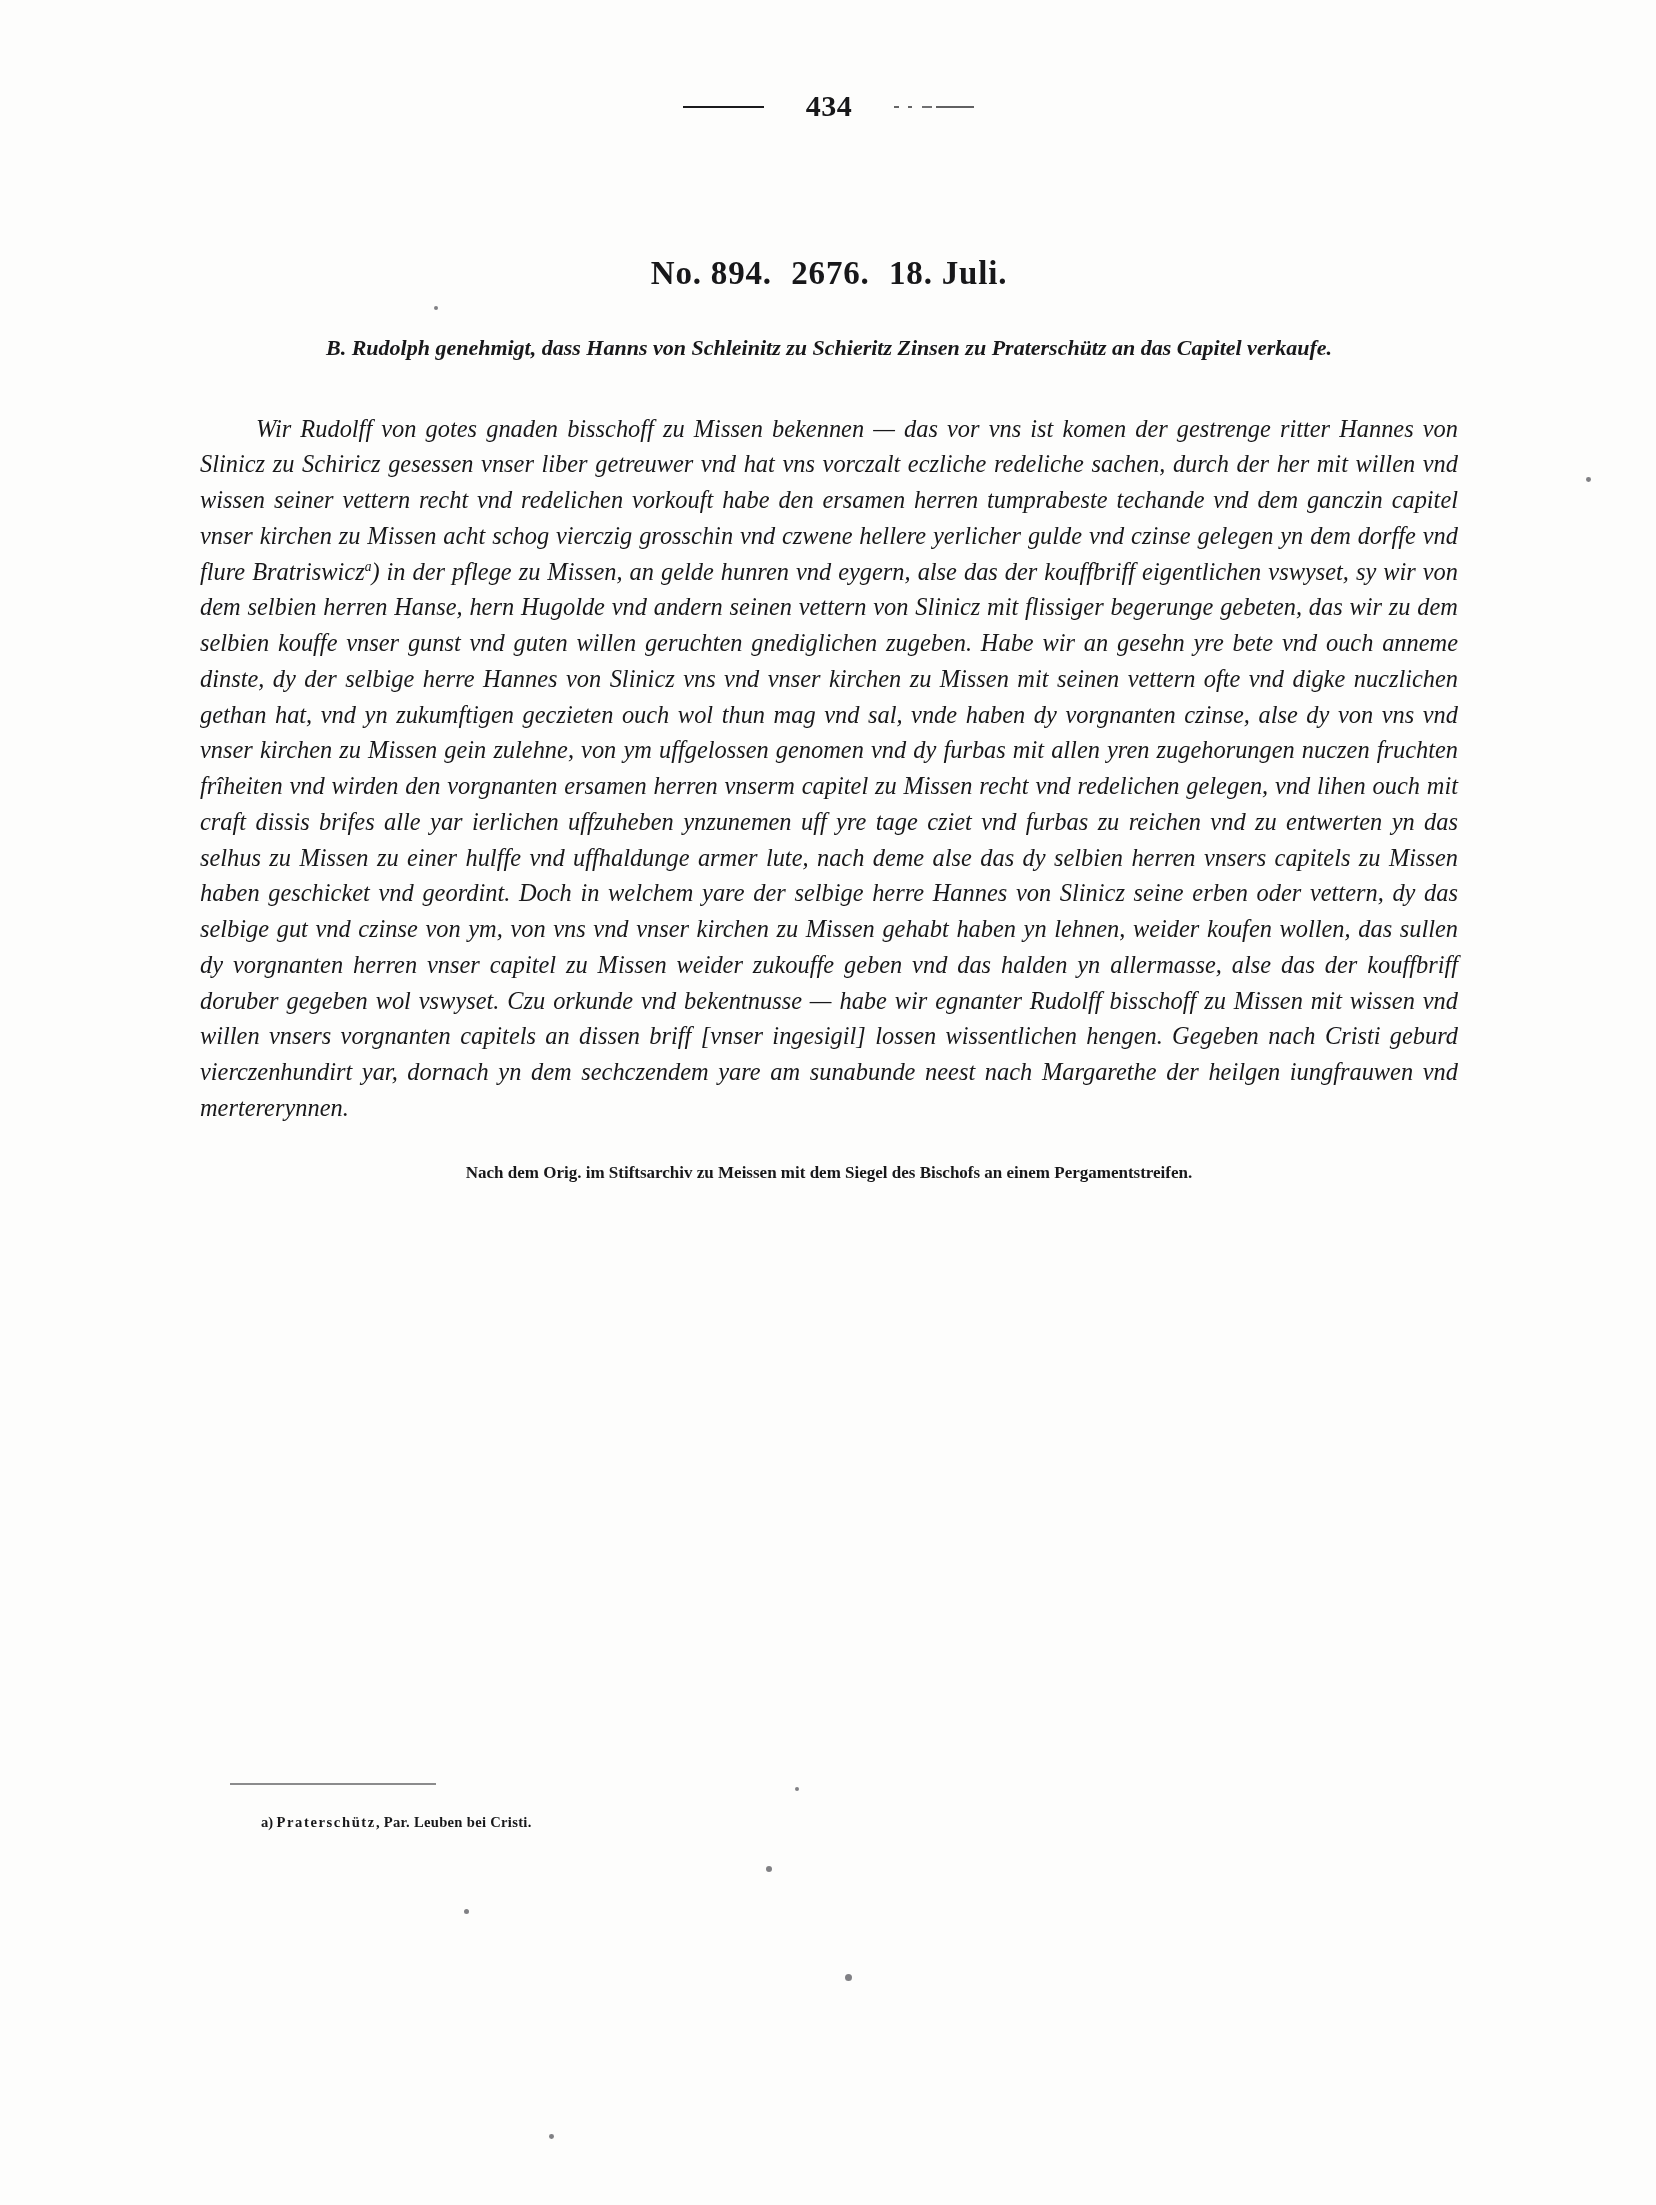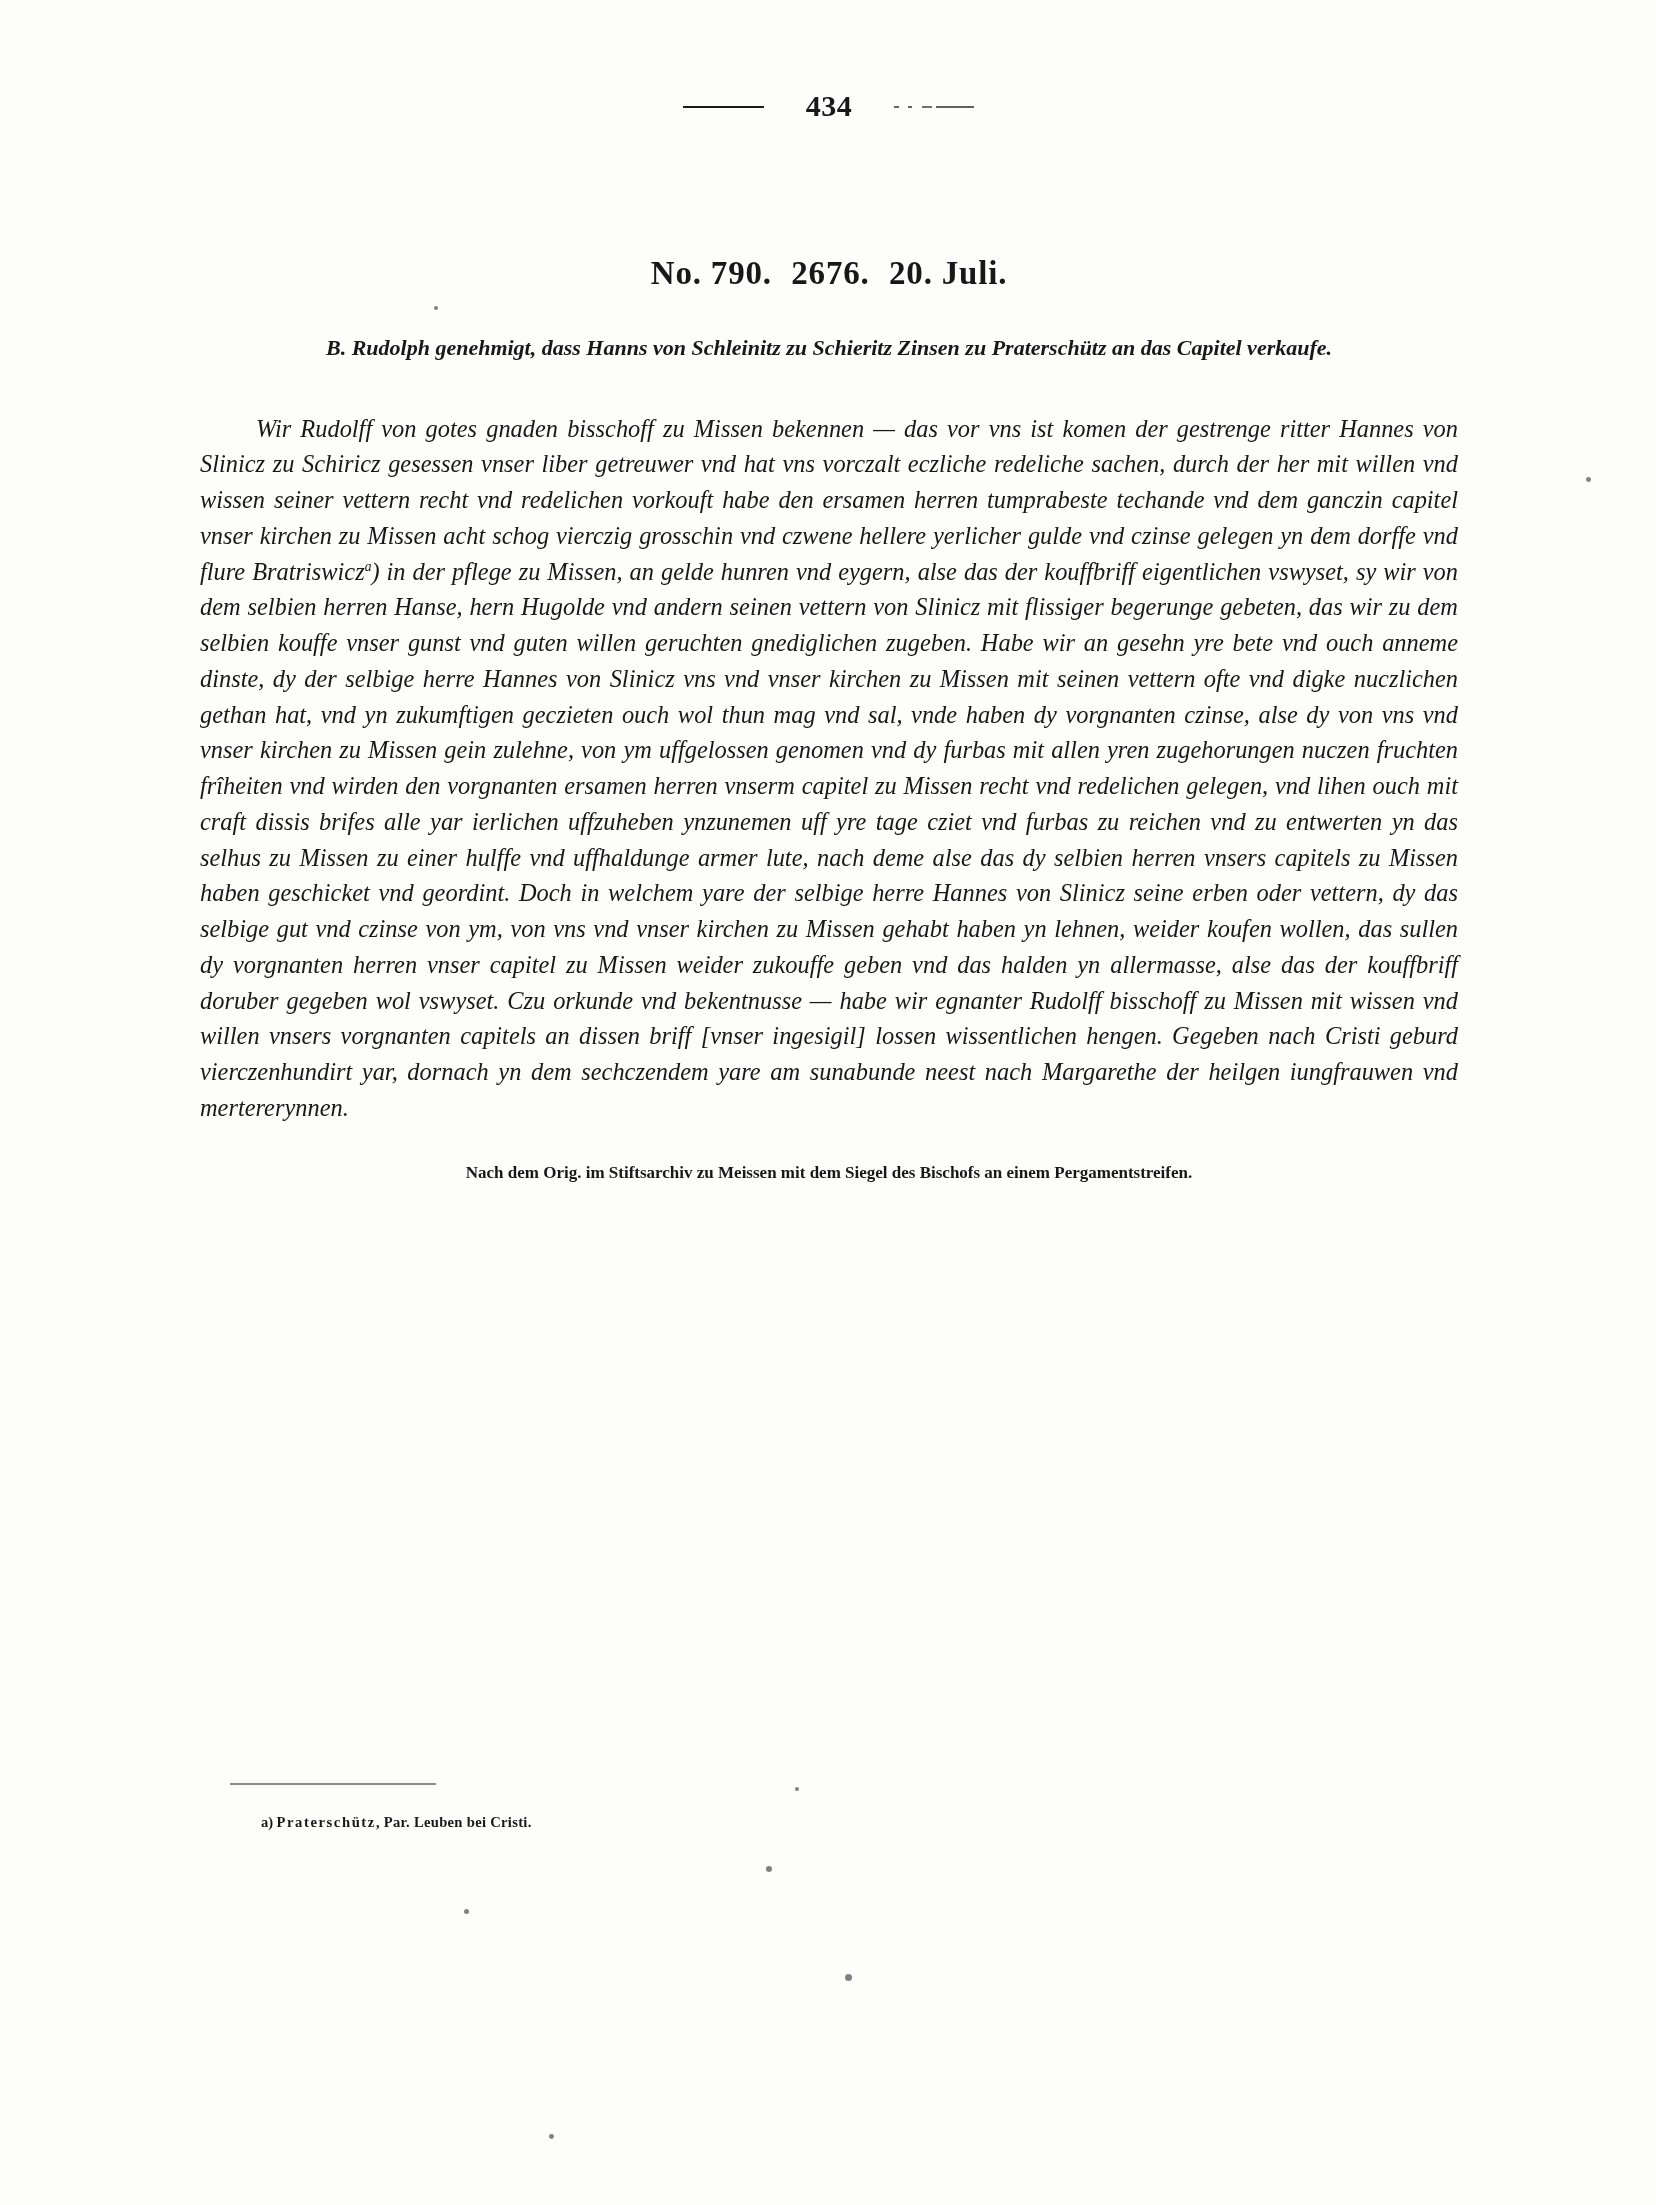--- a/index.html
+++ b/index.html
@@ -170,21 +170,21 @@
 
   <div class="running-head">
     <span class="rule-left"></span>
     <span class="folio">434</span>
     <span class="rule-right"></span>
   </div>
 
   <div class="content">
 
     <h1 class="doc-heading">
-      <span class="seg">No. 790.</span><span class="seg">2676.</span><span class="seg">20. Juli.</span>
+      <span class="seg">No. 894.</span><span class="seg">2676.</span><span class="seg">18. Juli.</span>
     </h1>
 
     <p class="regest">B. Rudolph genehmigt, dass Hanns von Schleinitz zu Schieritz Zinsen zu Praterschütz an das Capitel verkaufe.</p>
 
     <p class="charter"><span>Wir Rudolff von gotes gnaden bisschoff zu Missen bekennen — das vor vns ist komen der gestrenge ritter Hannes von Slinicz zu Schiricz gesessen vnser liber getreuwer vnd hat vns vorczalt eczliche redeliche sachen, durch der her mit willen vnd wissen seiner vettern recht vnd redelichen vorkouft habe den ersamen herren tumprabeste techande vnd dem ganczin capitel vnser kirchen zu Missen acht schog vierczig grosschin vnd czwene hellere yerlicher gulde vnd czinse gelegen yn dem dorffe vnd flure Bratriswicz</span><sup>a</sup><span>) in der pflege zu Missen, an gelde hunren vnd eygern, alse das der kouffbriff eigentlichen vswyset, sy wir von dem selbien herren Hanse, hern Hugolde vnd andern seinen vettern von Slinicz mit flissiger begerunge gebeten, das wir zu dem selbien kouffe vnser gunst vnd guten willen geruchten gnediglichen zugeben. Habe wir an gesehn yre bete vnd ouch anneme dinste, dy der selbige herre Hannes von Slinicz vns vnd vnser kirchen zu Missen mit seinen vettern ofte vnd digke nuczlichen gethan hat, vnd yn zukumftigen geczieten ouch wol thun mag vnd sal, vnde haben dy vorgnanten czinse, alse dy von vns vnd vnser kirchen zu Missen gein zulehne, von ym uffgelossen genomen vnd dy furbas mit allen yren zugehorungen nuczen fruchten frîheiten vnd wirden den vorgnanten ersamen herren vnserm capitel zu Missen recht vnd redelichen gelegen, vnd lihen ouch mit craft dissis brifes alle yar ierlichen uffzuheben ynzunemen uff yre tage cziet vnd furbas zu reichen vnd zu entwerten yn das selhus zu Missen zu einer hulffe vnd uffhaldunge armer lute, nach deme alse das dy selbien herren vnsers capitels zu Missen haben geschicket vnd geordint. Doch in welchem yare der selbige herre Hannes von Slinicz seine erben oder vettern, dy das selbige gut vnd czinse von ym, von vns vnd vnser kirchen zu Missen gehabt haben yn lehnen, weider koufen wollen, das sullen dy vorgnanten herren vnser capitel zu Missen weider zukouffe geben vnd das halden yn allermasse, alse das der kouffbriff doruber gegeben wol vswyset. Czu orkunde vnd bekentnusse — habe wir egnanter Rudolff bisschoff zu Missen mit wissen vnd willen vnsers vorgnanten capitels an dissen briff [vnser ingesigil] lossen wissentlichen hengen. Gegeben nach Cristi geburd vierczenhundirt yar, dornach yn dem sechczendem yare am sunabunde neest nach Margarethe der heilgen iungfrauwen vnd mertererynnen.</span></p>
 
     <p class="source-note">Nach dem Orig. im Stiftsarchiv zu Meissen mit dem Siegel des Bischofs an einem Pergamentstreifen.</p>
 
   </div>
 

